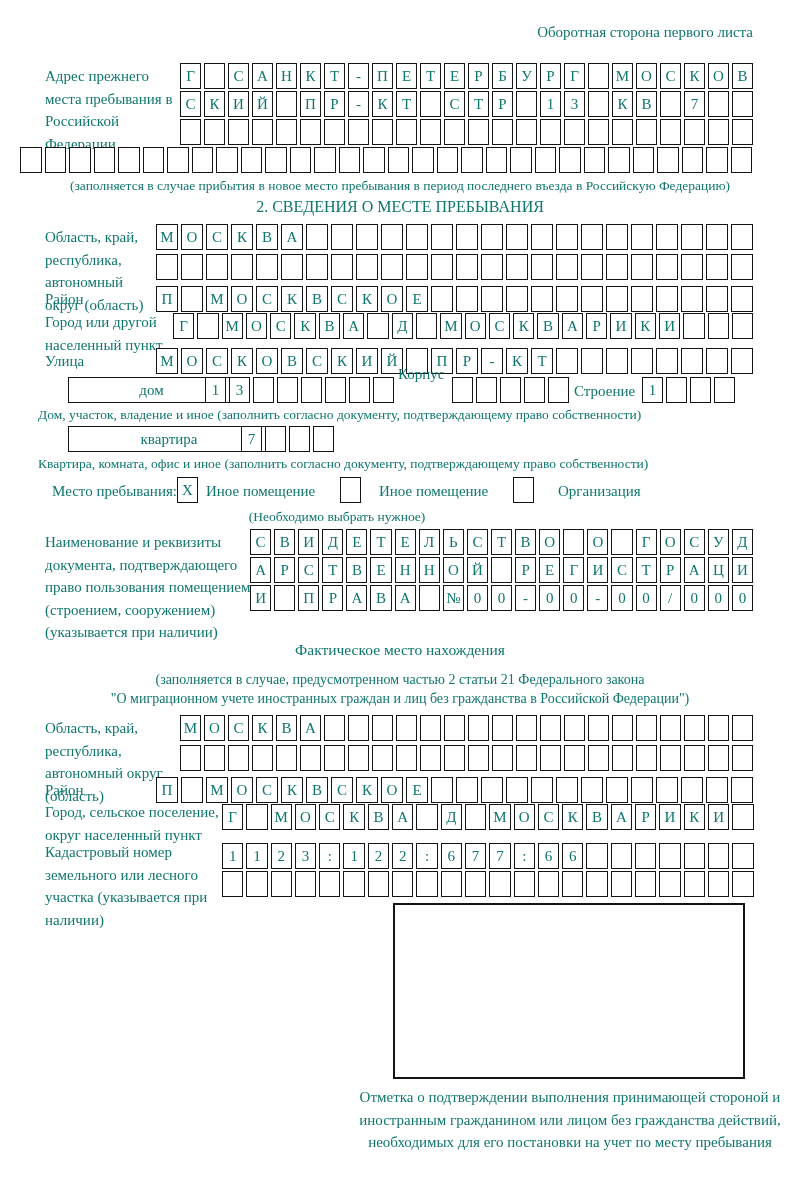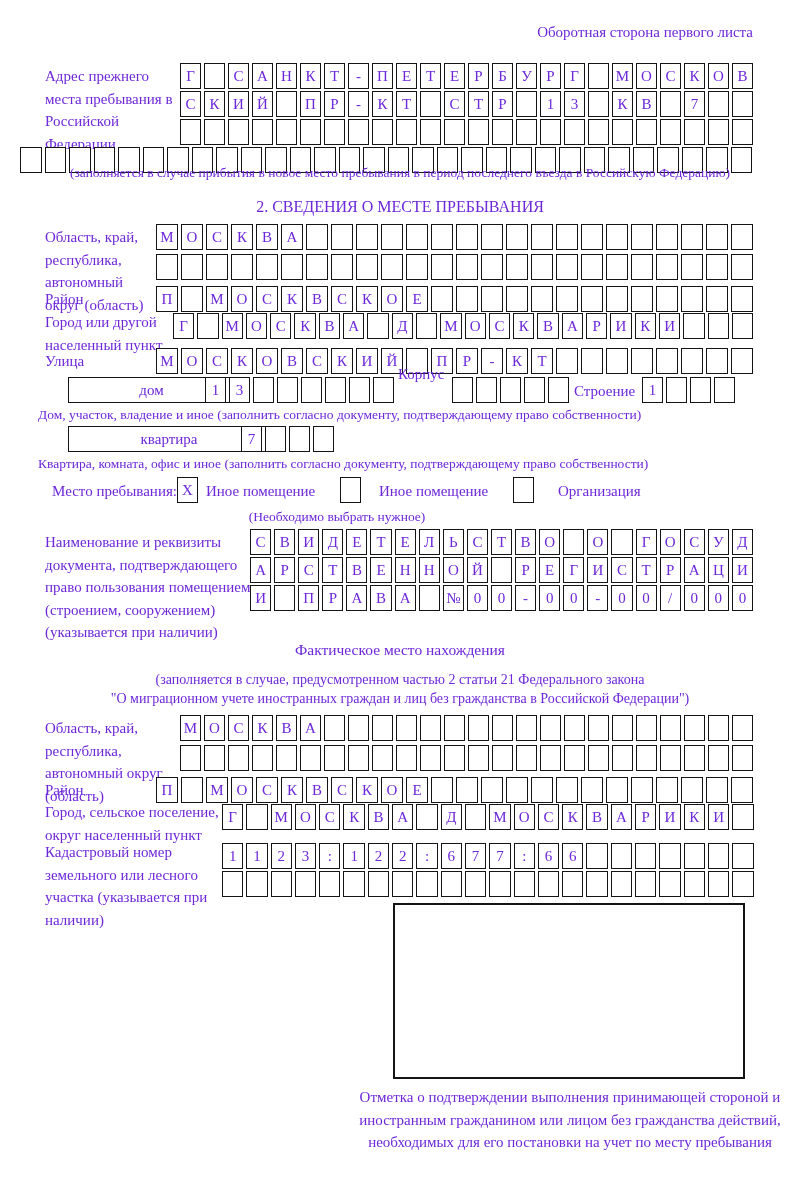--- a/index.html
+++ b/index.html
@@ -1,18 +1,18 @@
 <!DOCTYPE html>
 <html><head>
 <meta charset="utf-8">
 <style>
   html,body{margin:0;padding:0;background:#fff;}
   .page{
     position:relative;width:800px;height:1180px;background:#fff;
-    font-family:"Liberation Serif","DejaVu Serif",serif;color:#6d28d9;overflow:hidden;
+    font-family:"Liberation Serif","DejaVu Serif",serif;color:#0f766e;overflow:hidden;
   }
   .lbl{position:absolute;font-size:15px;line-height:1.5;}
   .cap{position:absolute;font-size:13.5px;line-height:1.35;}
   .center{left:0;right:0;text-align:center;}
   .bold{font-weight:normal;}
   .cellrow{position:absolute;display:flex;gap:3px;}
   .cellrow .cell{
     box-sizing:border-box;flex:0 0 auto;
     width:var(--cw,21px);height:26px;border:1.6px solid #141414;background:#fff;
     display:flex;align-items:center;justify-content:center;
@@ -142,21 +142,21 @@
       <span class="cell"></span>
       <span class="cell"></span>
       <span class="cell"></span>
       <span class="cell"></span>
       <span class="cell"></span>
       <span class="cell"></span>
       <span class="cell"></span>
       <span class="cell"></span>
       <span class="cell"></span>
     </div>
-  <div class="cap center" style="top:164px">(заполняется в случае прибытия в новое место пребывания в период последнего въезда в Российскую Федерацию)</div>
+  <div class="cap center" style="top:177px">(заполняется в случае прибытия в новое место пребывания в период последнего въезда в Российскую Федерацию)</div>
 
   <div class="title bold center" style="top:198px">2. СВЕДЕНИЯ О МЕСТЕ ПРЕБЫВАНИЯ</div>
 
   <div class="lbl" style="left:45px;top:226px;width:112px">Область, край, республика, автономный округ (область)</div>
   <div class="cellrow" style="left:156px;top:224px;--cw:22px">
       <span class="cell">М</span>
       <span class="cell">О</span>
       <span class="cell">С</span>
       <span class="cell">К</span>
       <span class="cell">В</span>

